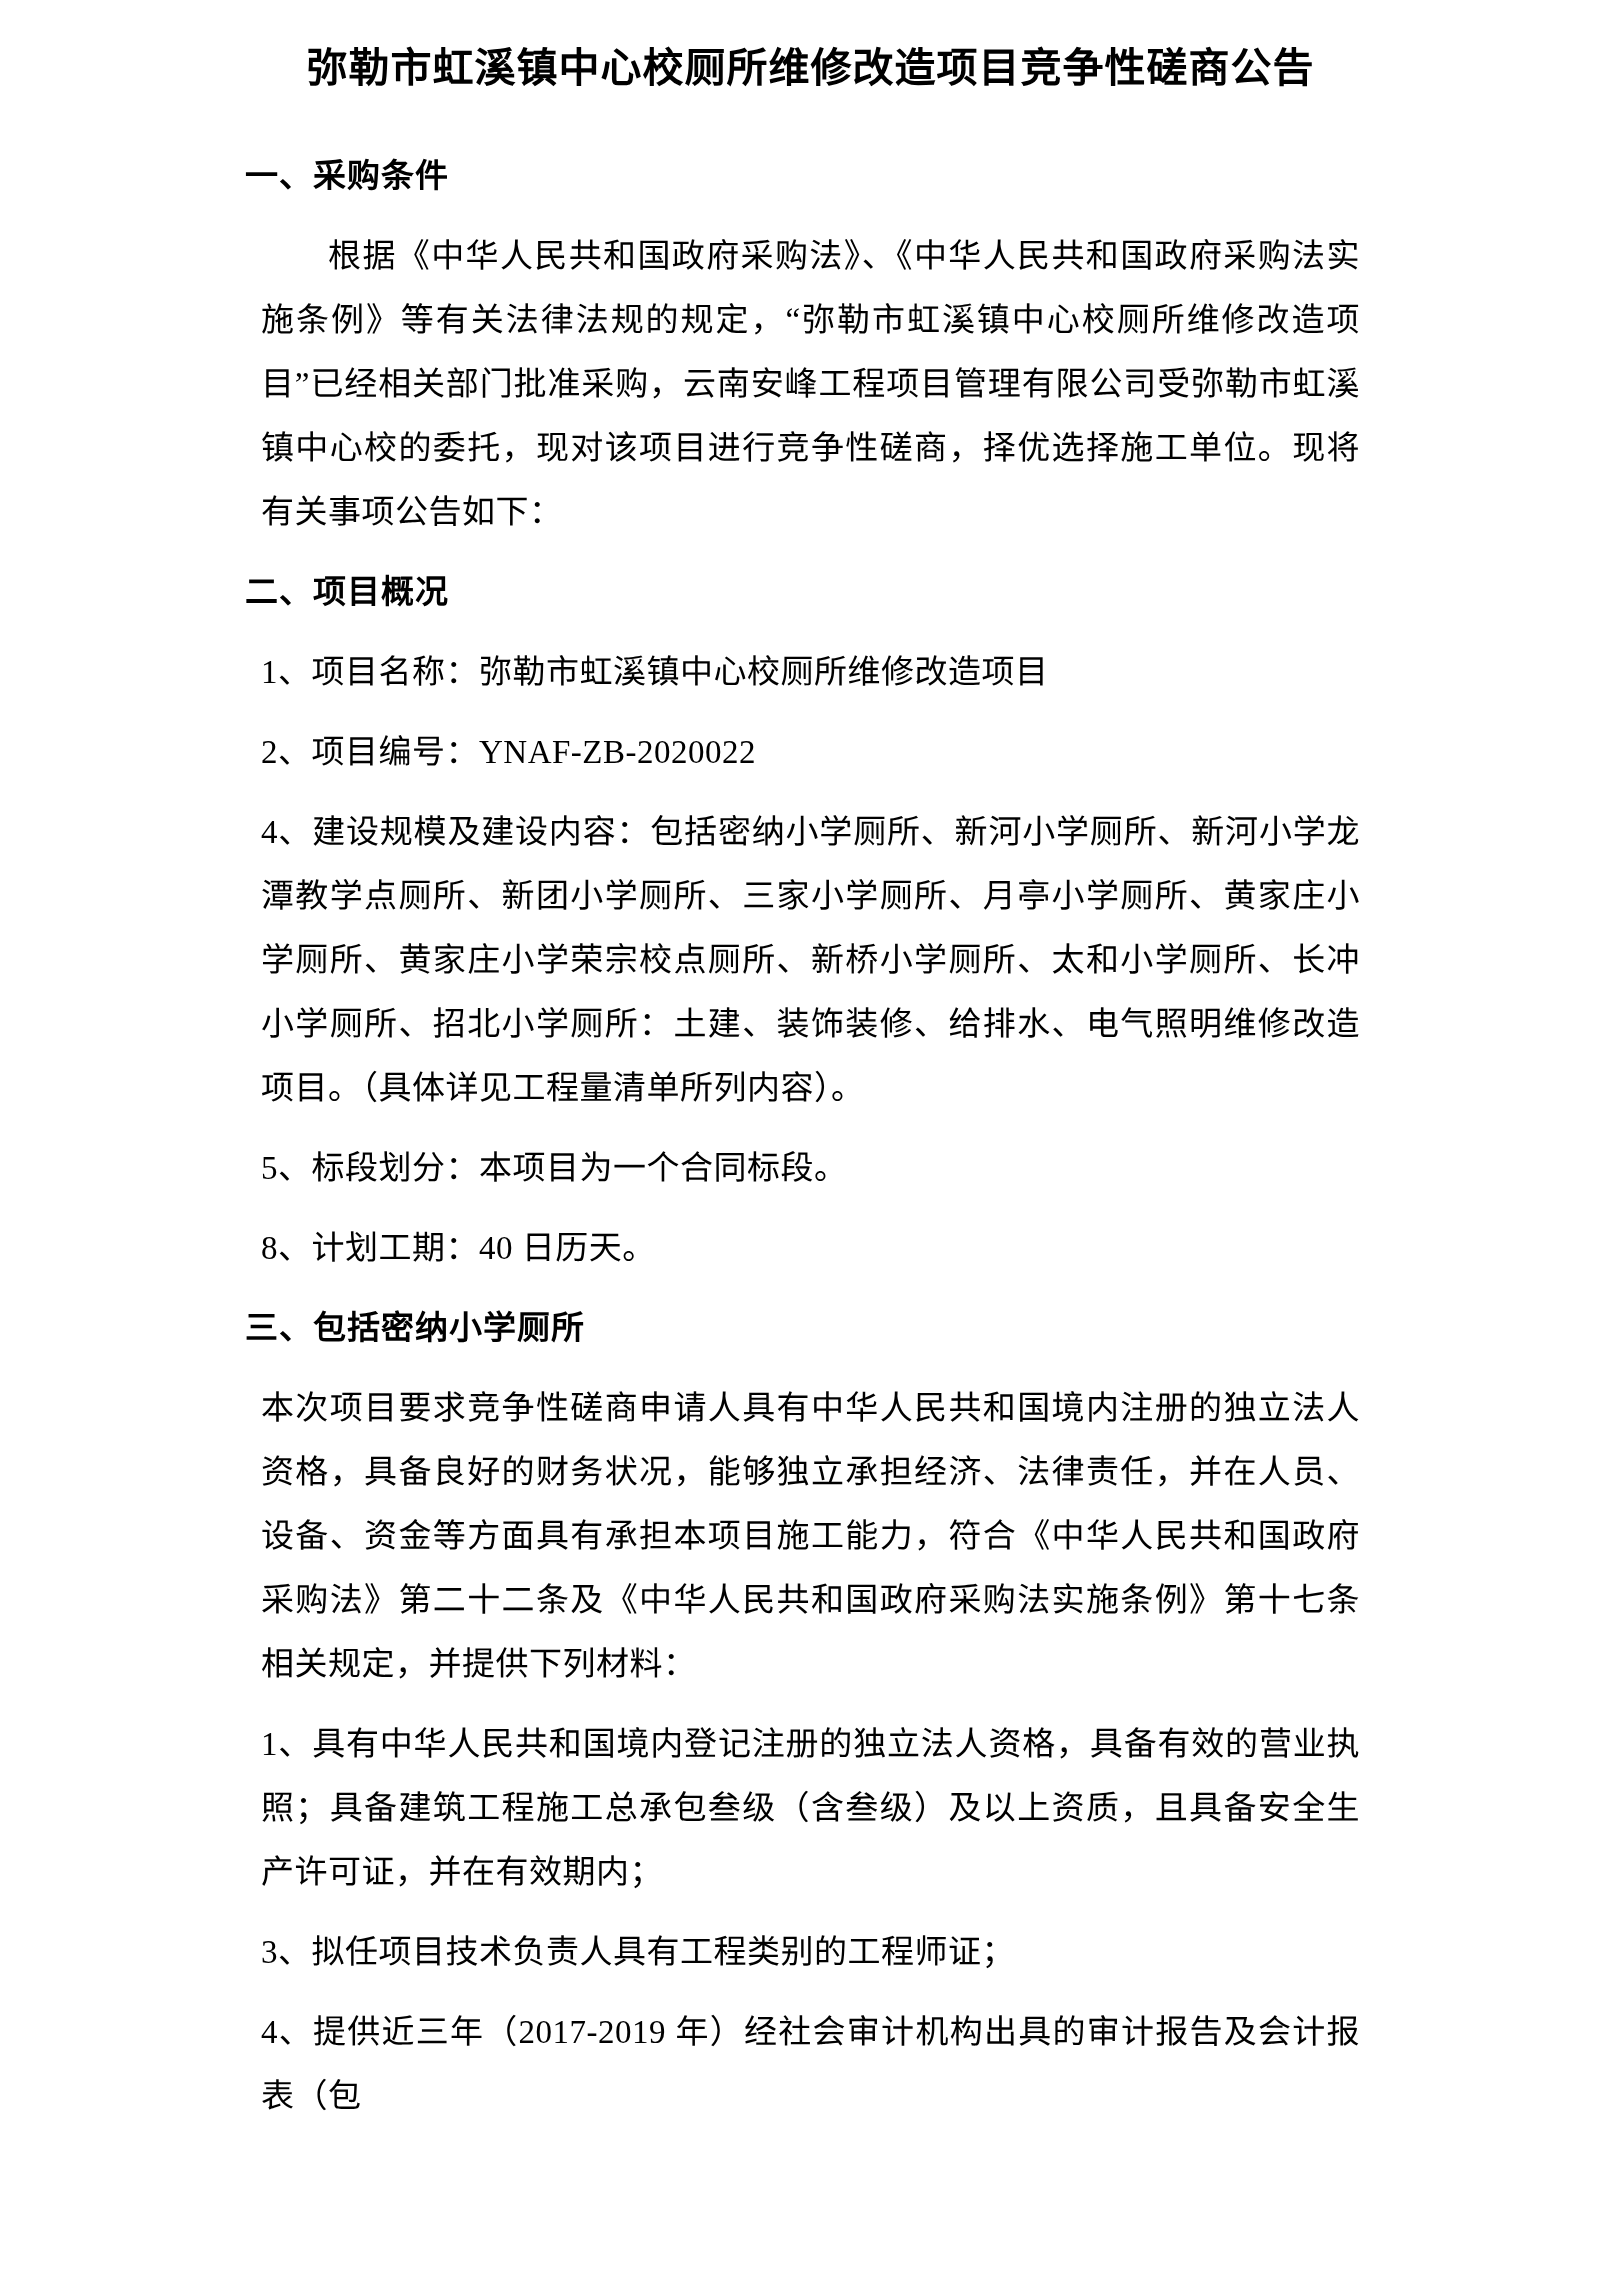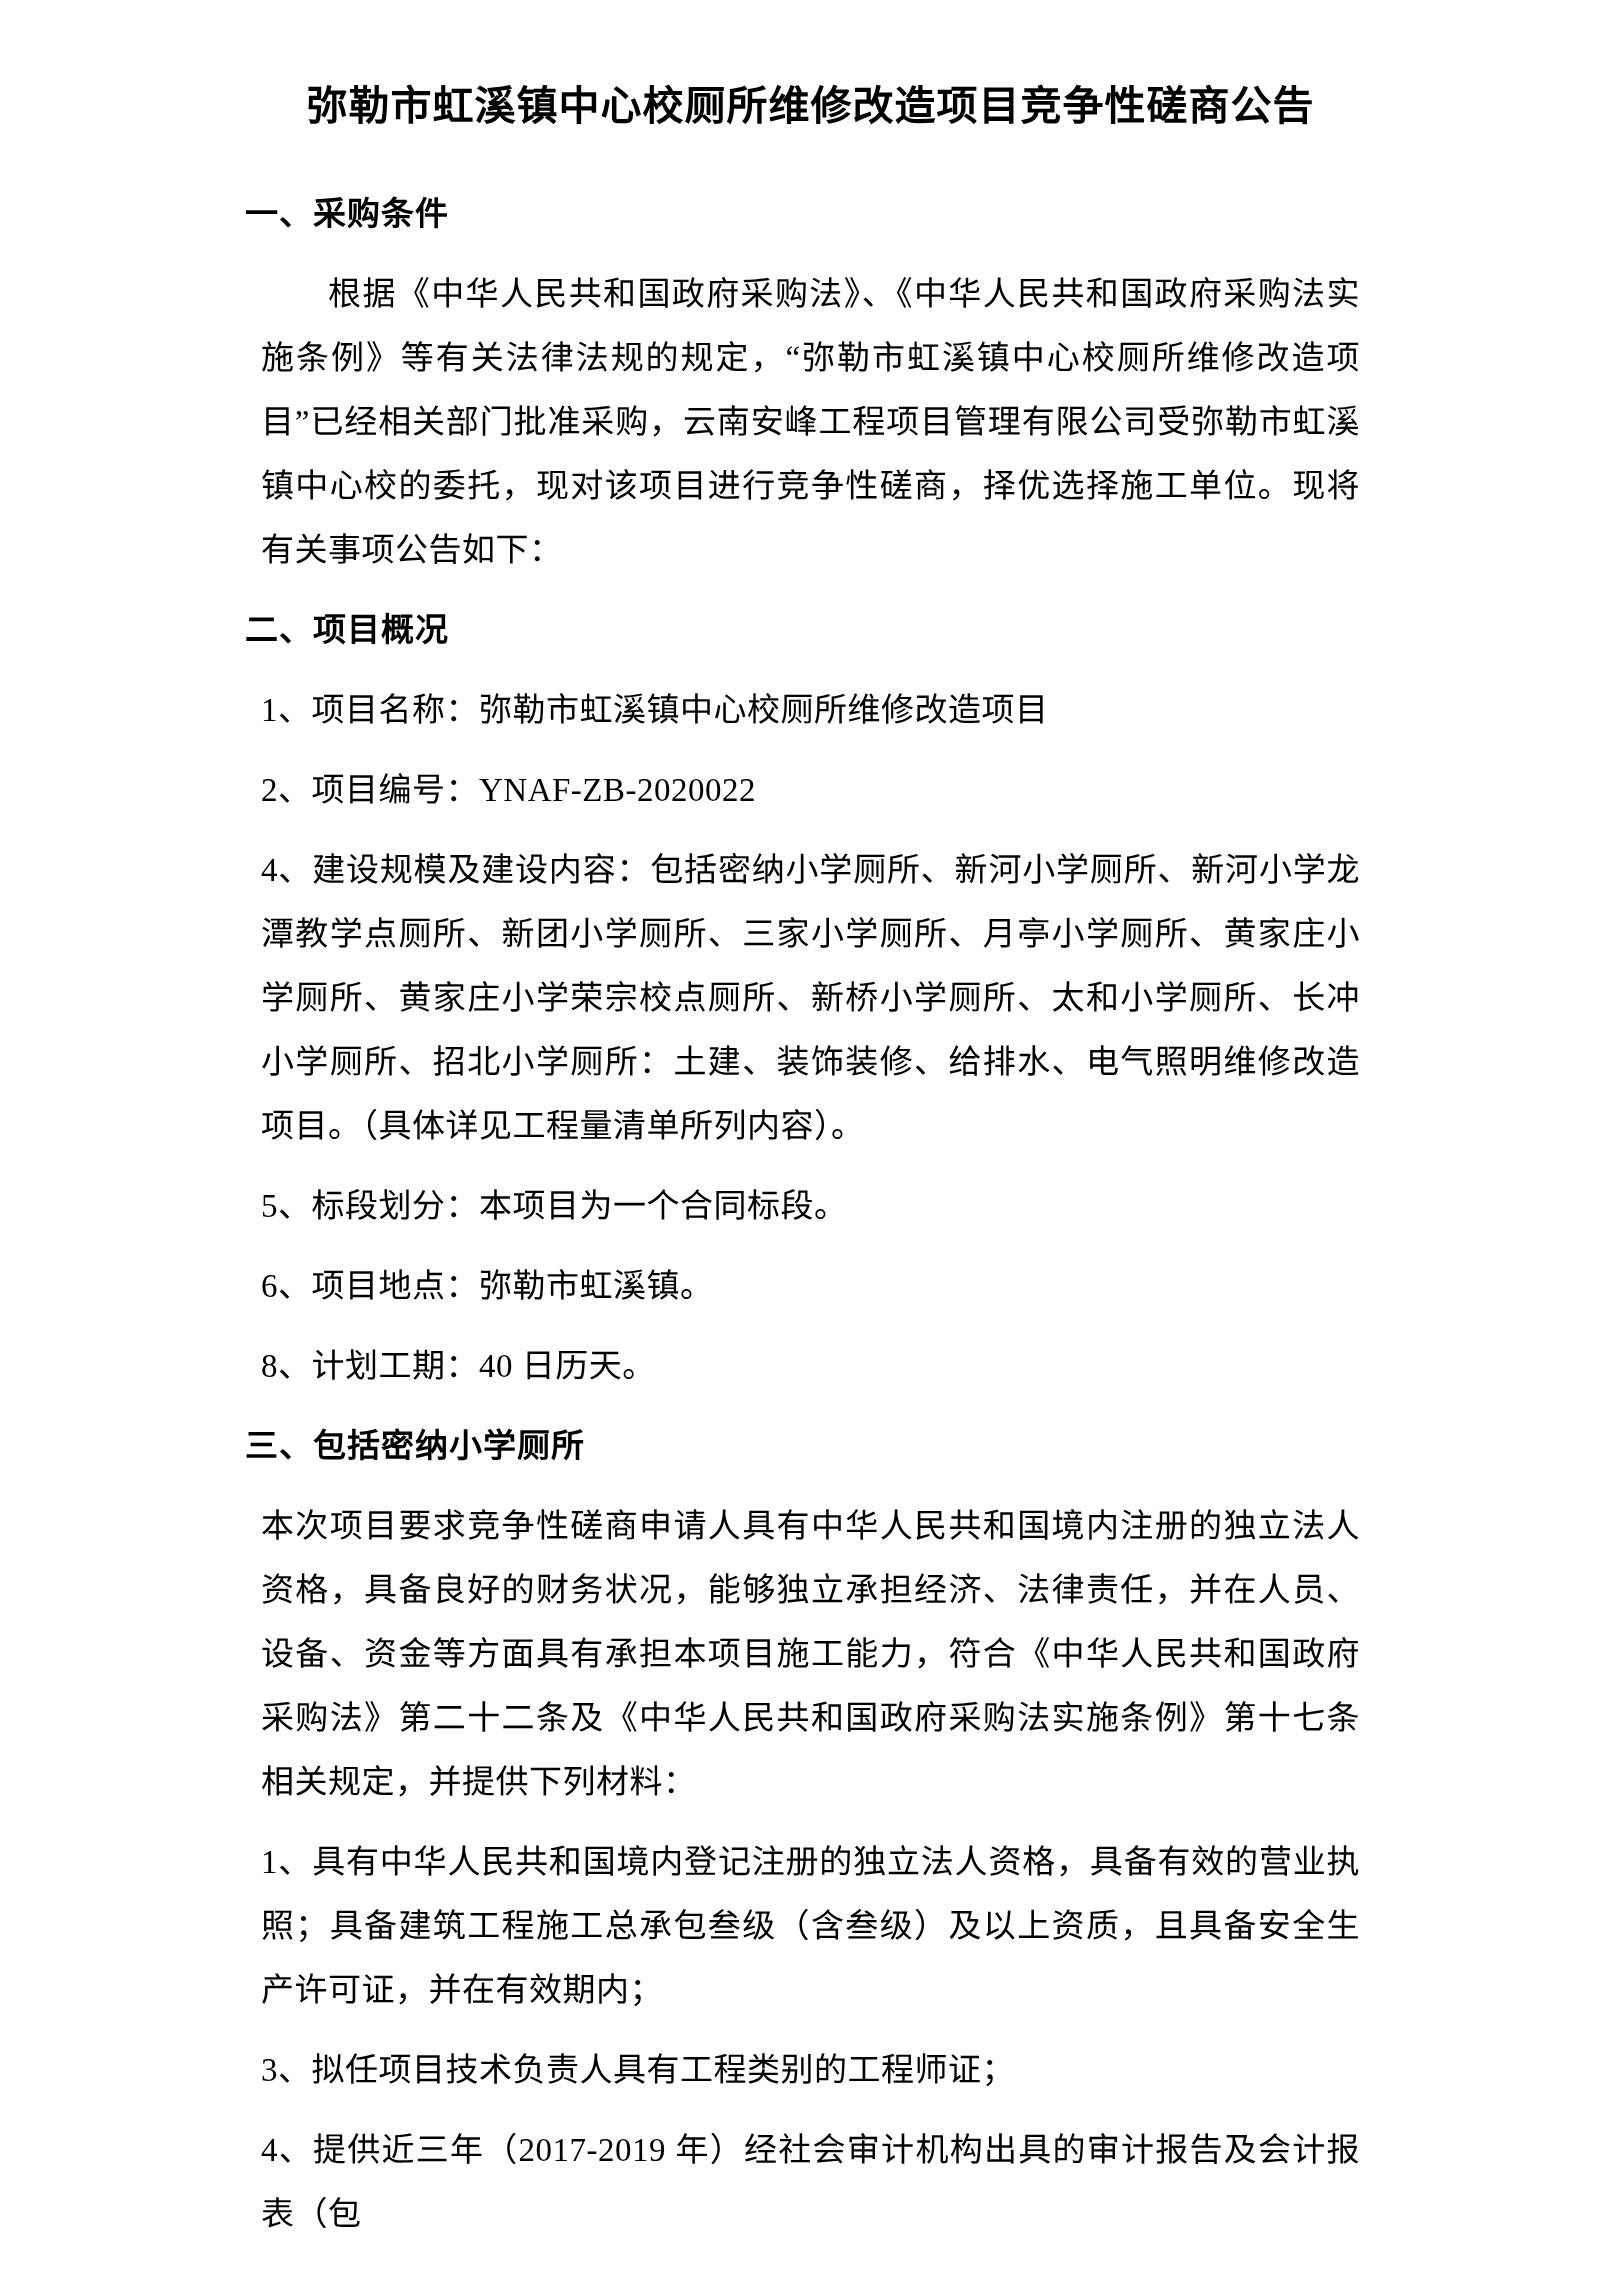--- a/index.html
+++ b/index.html
@@ -7,21 +7,21 @@
     padding: 0;
     background: #ffffff;
   }
   .page {
     position: relative;
     width: 1621px;
     height: 2293px;
     margin: 0 auto;
     background: #ffffff;
     box-sizing: border-box;
-    padding: 78px 245px 0 245px;
+    padding: 40px 245px 0 245px;
     color: #000000;
     font-family: "Liberation Serif", "DejaVu Serif", serif;
     font-size: 33px;
     overflow: hidden;
   }
   .doc-title {
     font-family: "Liberation Sans", "DejaVu Sans", sans-serif;
     font-weight: bold;
     font-size: 41px;
     line-height: 57px;
@@ -57,21 +57,20 @@
   <h2 class="sec-heading">一、采购条件</h2>
 
   <p class="body-para first-indent">根据《中华人民共和国政府采购法》、《中华人民共和国政府采购法实施条例》等有关法律法规的规定，“弥勒市虹溪镇中心校厕所维修改造项目”已经相关部门批准采购，云南安峰工程项目管理有限公司受弥勒市虹溪镇中心校的委托，现对该项目进行竞争性磋商，择优选择施工单位。现将有关事项公告如下：</p>
 
   <h2 class="sec-heading">二、项目概况</h2>
 
   <p class="body-para">1、项目名称：弥勒市虹溪镇中心校厕所维修改造项目</p>
   <p class="body-para">2、项目编号：YNAF-ZB-2020022</p>
   <p class="body-para">4、建设规模及建设内容：包括密纳小学厕所、新河小学厕所、新河小学龙潭教学点厕所、新团小学厕所、三家小学厕所、月亭小学厕所、黄家庄小学厕所、黄家庄小学荣宗校点厕所、新桥小学厕所、太和小学厕所、长冲小学厕所、招北小学厕所：土建、装饰装修、给排水、电气照明维修改造项目。（具体详见工程量清单所列内容）。</p>
   <p class="body-para">5、标段划分：本项目为一个合同标段。</p>
-  <p class="body-para">6、项目地点：弥勒市虹溪镇。</p>
   <p class="body-para">8、计划工期：40 日历天。</p>
 
   <h2 class="sec-heading">三、包括密纳小学厕所</h2>
 
   <p class="body-para">本次项目要求竞争性磋商申请人具有中华人民共和国境内注册的独立法人资格，具备良好的财务状况，能够独立承担经济、法律责任，并在人员、设备、资金等方面具有承担本项目施工能力，符合《中华人民共和国政府采购法》第二十二条及《中华人民共和国政府采购法实施条例》第十七条相关规定，并提供下列材料：</p>
 
   <p class="body-para">1、具有中华人民共和国境内登记注册的独立法人资格，具备有效的营业执照；具备建筑工程施工总承包叁级（含叁级）及以上资质，且具备安全生产许可证，并在有效期内；</p>
   <p class="body-para">3、拟任项目技术负责人具有工程类别的工程师证；</p>
   <p class="body-para">4、提供近三年（2017-2019 年）经社会审计机构出具的审计报告及会计报表（包</p>
 

